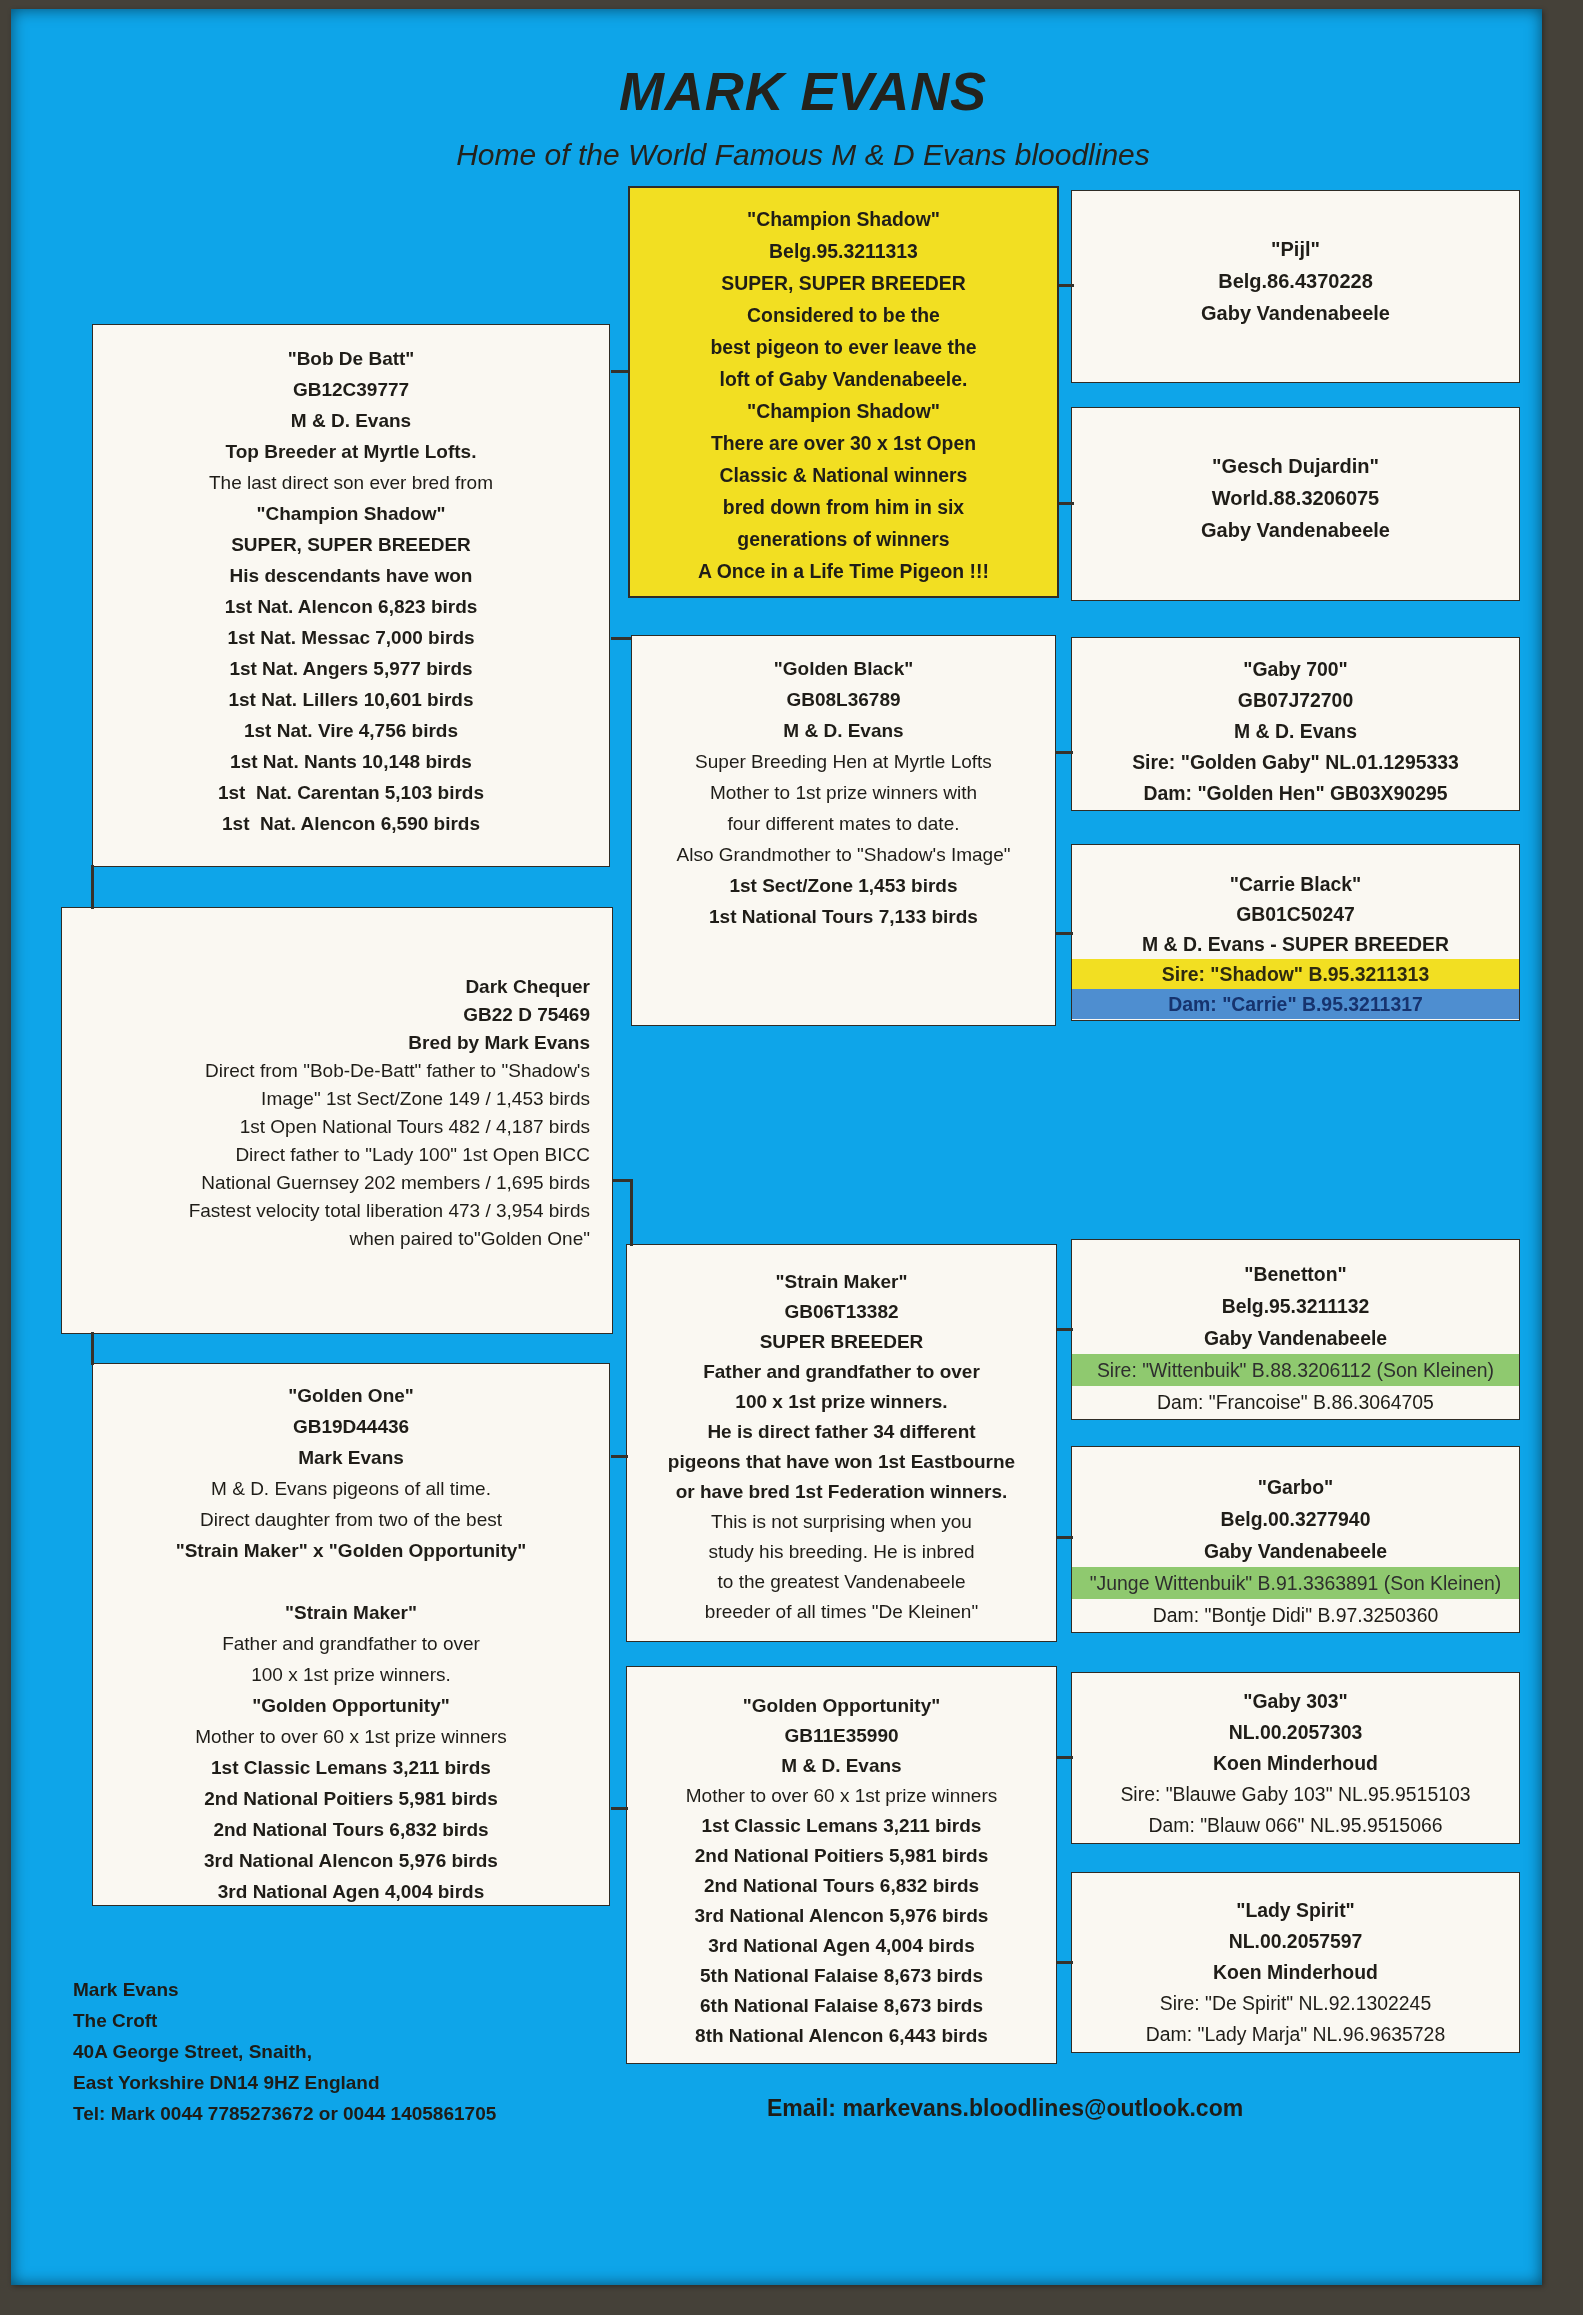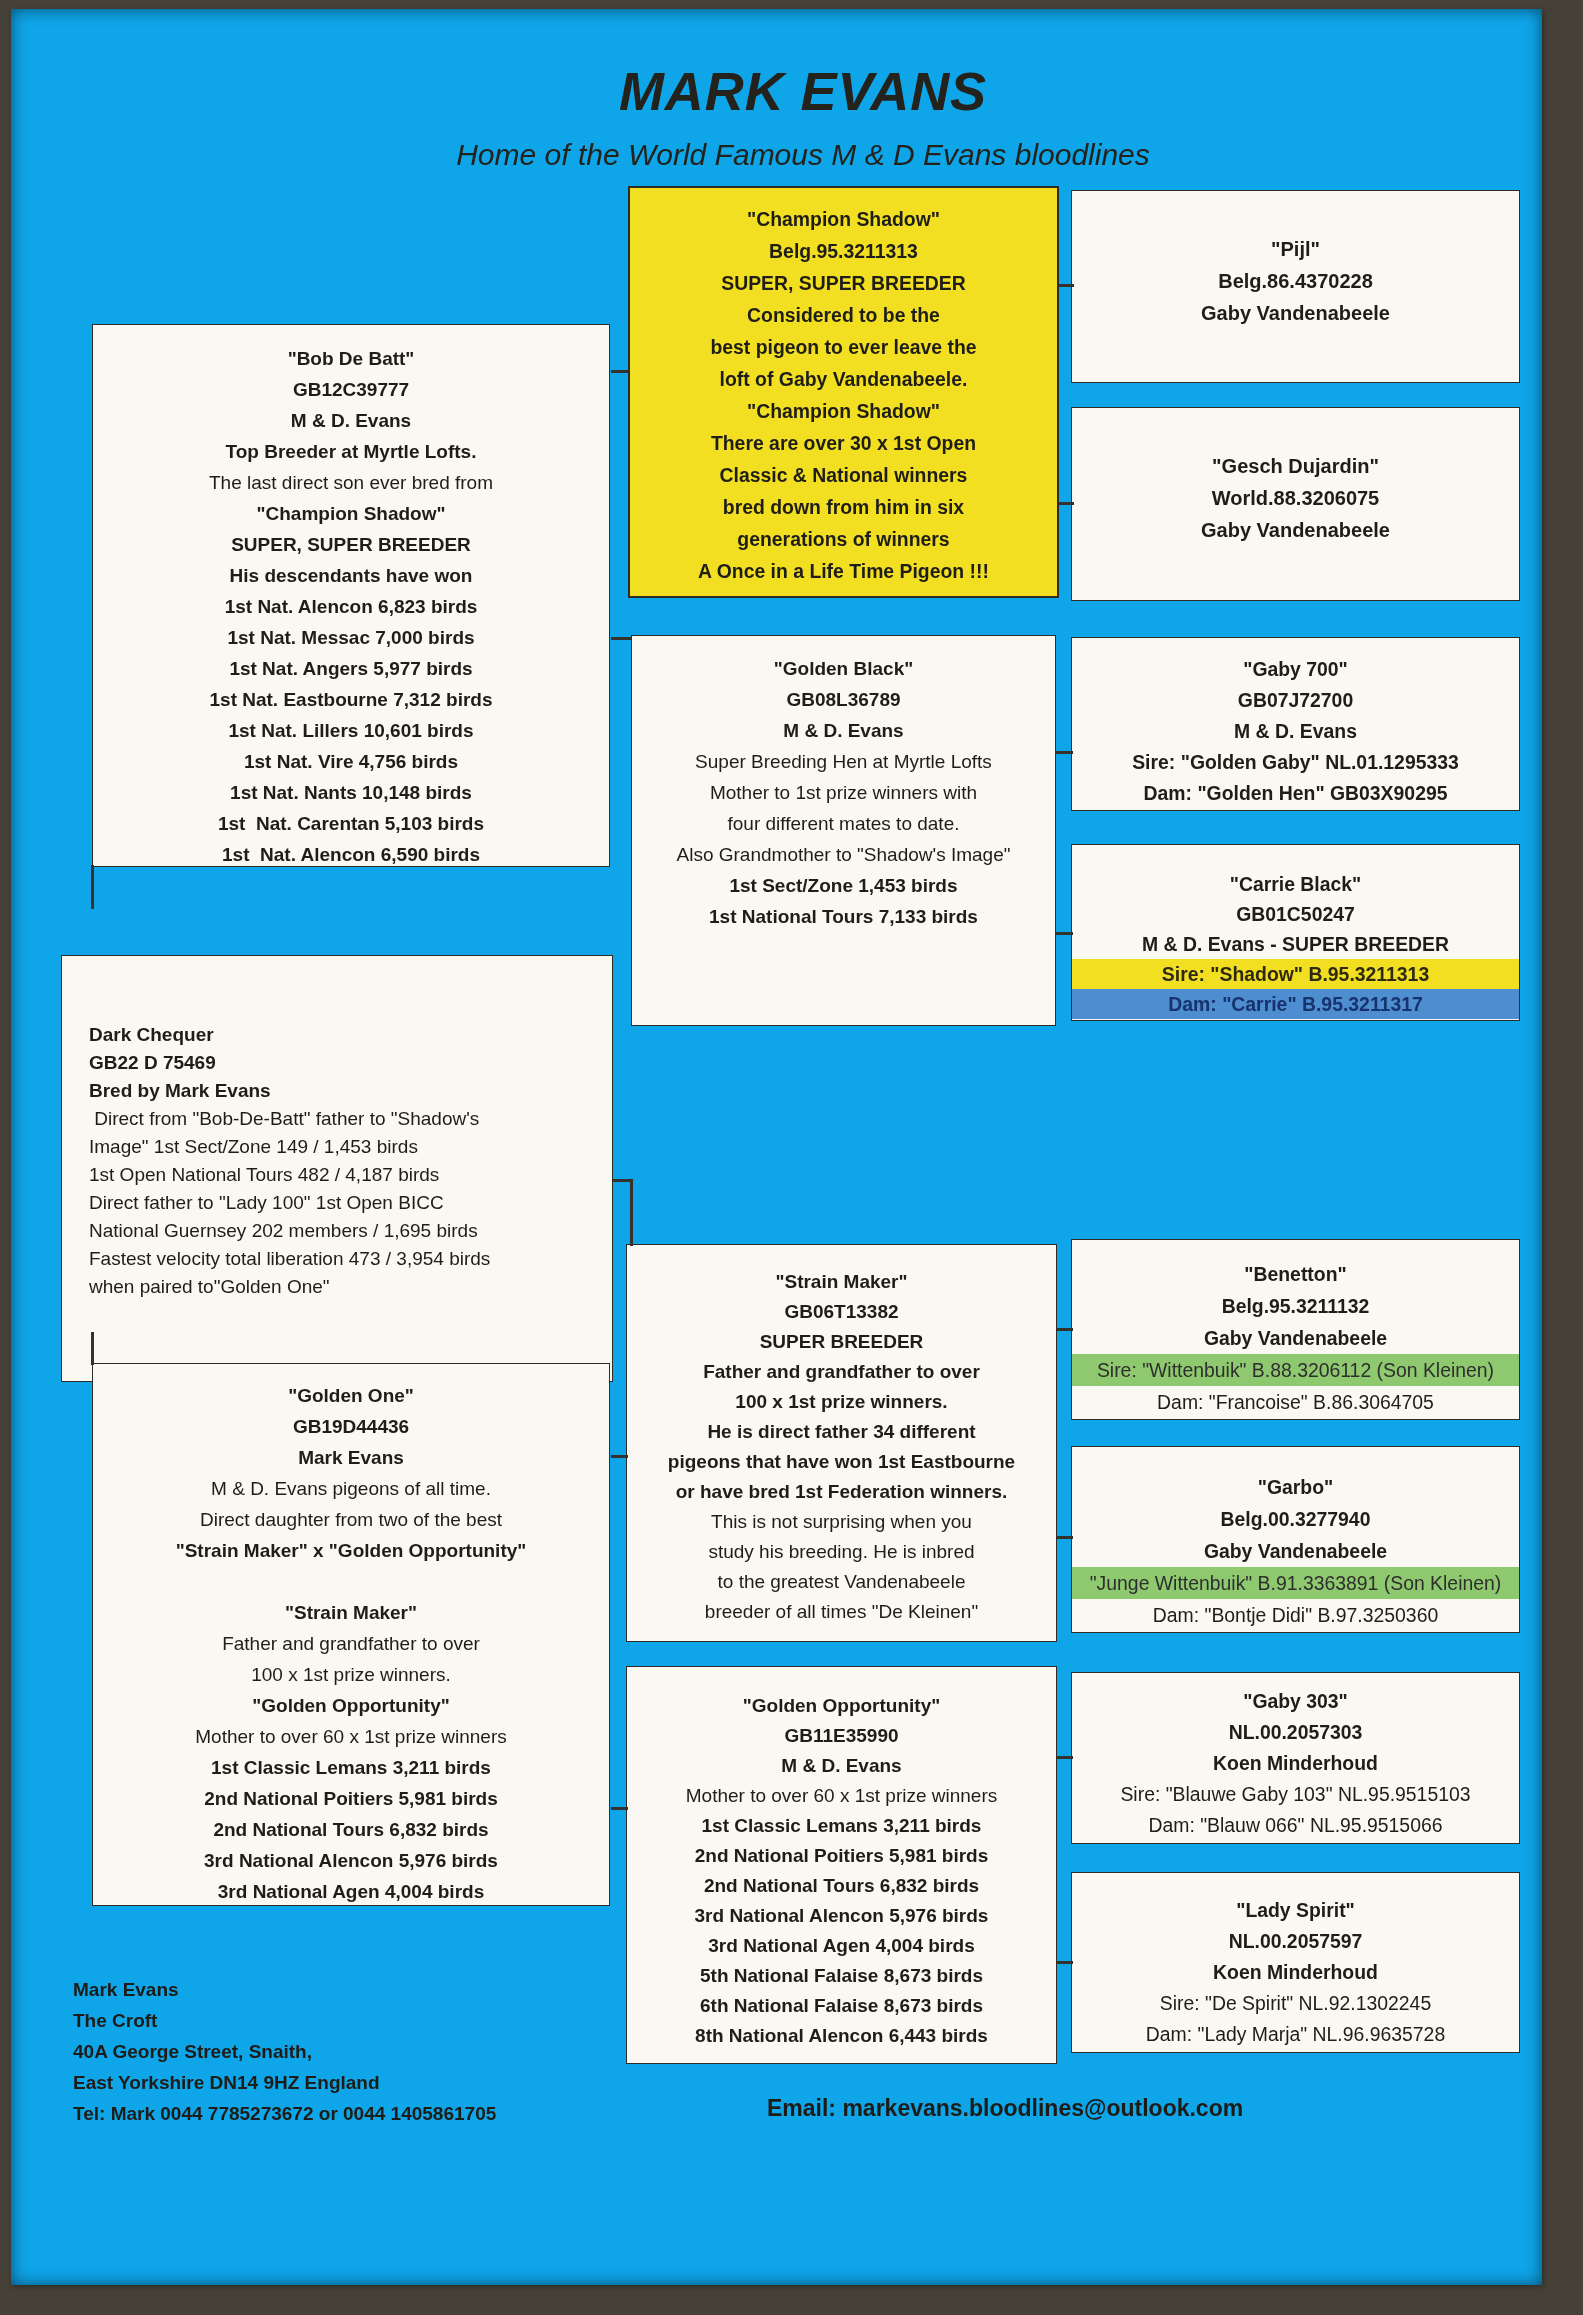--- a/index.html
+++ b/index.html
@@ -47,21 +47,21 @@
 
   #box-golden-black{left:620px;top:626px;width:425px;height:391px;padding-top:17px;}
   #box-golden-black .bx-line{line-height:31px;}
 
   #box-gaby-700{left:1060px;top:628px;width:449px;height:174px;padding-top:16.3px;}
   #box-gaby-700 .bx-line{line-height:31px;font-size:19.4px;}
 
   #box-carrie-black{left:1060px;top:835px;width:449px;height:177px;padding-top:23.5px;}
   #box-carrie-black .bx-line{line-height:30px;font-size:19.4px;}
 
-  #box-dark-chequer{left:50px;top:898px;width:552px;height:427px;padding:65px 22px 0 27px;text-align:left;margin-top:48px;}
+  #box-dark-chequer{left:50px;top:898px;width:552px;height:427px;padding:65px 22px 0 27px;text-align:right;}
   #box-dark-chequer .bx-line{line-height:28px;}
 
   #box-golden-one{left:81px;top:1354px;width:518px;height:543px;padding-top:16.3px;}
   #box-golden-one .bx-line{line-height:31px;}
 
   #box-strain-maker{left:615px;top:1235px;width:431px;height:398px;padding-top:22px;}
   #box-strain-maker .bx-line{line-height:30px;}
 
   #box-golden-opportunity{left:615px;top:1657px;width:431px;height:398px;padding-top:23.5px;}
   #box-golden-opportunity .bx-line{line-height:30px;}
@@ -102,21 +102,20 @@
       <div class="bx-line b">GB12C39777</div>
       <div class="bx-line b">M &amp; D. Evans</div>
       <div class="bx-line b">Top Breeder at Myrtle Lofts.</div>
       <div class="bx-line">The last direct son ever bred from</div>
       <div class="bx-line b">"Champion Shadow"</div>
       <div class="bx-line b">SUPER, SUPER BREEDER</div>
       <div class="bx-line b">His descendants have won</div>
       <div class="bx-line b">1st Nat. Alencon 6,823 birds</div>
       <div class="bx-line b">1st Nat. Messac 7,000 birds</div>
       <div class="bx-line b">1st Nat. Angers 5,977 birds</div>
-      <div class="bx-line b">1st Nat. Eastbourne 7,312 birds</div>
       <div class="bx-line b">1st Nat. Lillers 10,601 birds</div>
       <div class="bx-line b">1st Nat. Vire 4,756 birds</div>
       <div class="bx-line b">1st Nat. Nants 10,148 birds</div>
       <div class="bx-line b">1st  Nat. Carentan 5,103 birds</div>
       <div class="bx-line b">1st  Nat. Alencon 6,590 birds</div>
     </div>
   <div class="pbox" id="box-champion-shadow">
       <div class="bx-line b">"Champion Shadow"</div>
       <div class="bx-line b">Belg.95.3211313</div>
       <div class="bx-line b">SUPER, SUPER BREEDER</div>

